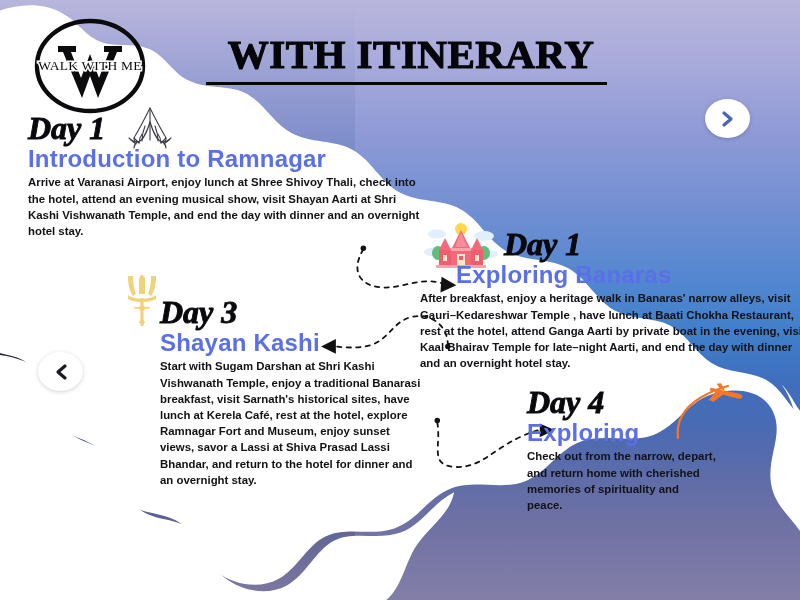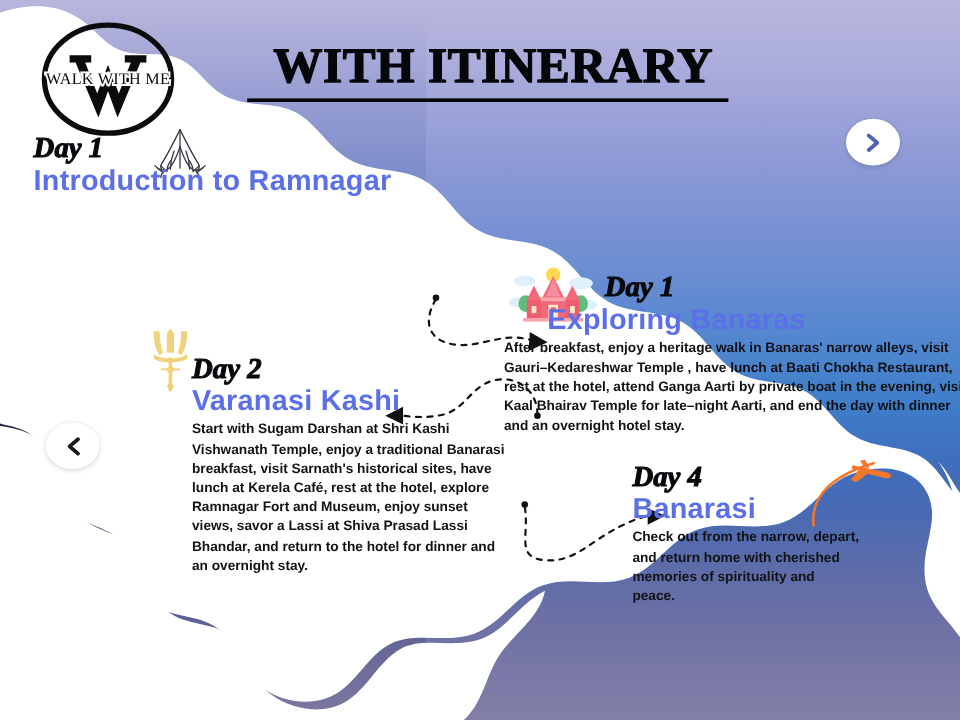--- a/index.html
+++ b/index.html
@@ -127,21 +127,21 @@
   .nav-prev { left: 38px; top: 352px; }
   .nav-btn svg { display: block; }
 
   
   .day-block { position: absolute; }
 
   .day-label {
     font-family: "Liberation Serif", serif;
     font-style: italic;
     font-weight: bold;
-    font-size: 24px;
+    font-size: 32px;
     color: #09090d;
     line-height: 1;
     white-space: nowrap;
     -webkit-text-stroke: 0.9px #09090d;
   }
   .day-head-row {
     display: flex;
     align-items: flex-end;
     gap: 6px;
   }
@@ -406,39 +406,40 @@
       <path d="M2,14 L30,9 C33,8.5 35,9.5 35,11 C35,12.5 33,13.6 30,14 L16,16 L10,26 L5,26 L8,16 L2,17 Z"></path>
       <path d="M10,6 L16,11 L12,12 L6,8 Z"></path>
     </g>
   </svg>
 
   <div class="day-block" id="day1">
     <div class="day-head-row">
       <span class="day-label">Day 1</span>
     </div>
     <div class="day-title">Introduction to Ramnagar</div>
+    <div class="day-body">Arrive at Varanasi Airport, enjoy lunch at Shree Shivoy Thali, check into the hotel, attend an evening musical show, visit Shayan Aarti at Shri Kashi Vishwanath Temple, and end the day with dinner and an overnight hotel stay.</div>
   </div>
 
   <div class="day-block" id="day2">
     <div class="day-head-row">
       <span class="day-label">Day 1</span>
     </div>
     <div class="day-title">Exploring Banaras</div>
     <div class="day-body">After breakfast, enjoy a heritage walk in Banaras' narrow alleys, visit Gauri–Kedareshwar Temple , have lunch at Baati Chokha Restaurant, rest at the hotel, attend Ganga Aarti by private boat in the evening, visit Kaal Bhairav Temple for late–night Aarti, and end the day with dinner and an overnight hotel stay.</div>
   </div>
 
   <div class="day-block" id="day3">
     <div class="day-head-row">
-      <span class="day-label">Day 2</span>
+      <span class="day-label">Day 3</span>
     </div>
-    <div class="day-title">Varanasi Kashi</div>
+    <div class="day-title">Shayan Kashi</div>
     <div class="day-body">Start with Sugam Darshan at Shri Kashi Vishwanath Temple, enjoy a traditional Banarasi breakfast, visit Sarnath's historical sites, have lunch at Kerela Café, rest at the hotel, explore Ramnagar Fort and Museum, enjoy sunset views, savor a Lassi at Shiva Prasad Lassi Bhandar, and return to the hotel for dinner and an overnight stay.</div>
   </div>
 
   <div class="day-block" id="day4">
     <div class="day-head-row">
       <span class="day-label">Day 4</span>
     </div>
-    <div class="day-title">Banarasi</div>
+    <div class="day-title">Exploring</div>
     <div class="day-body">Check out from the narrow, depart, and return home with cherished memories of spirituality and peace.</div>
   </div>
 
 </div>
 
 </body></html>

